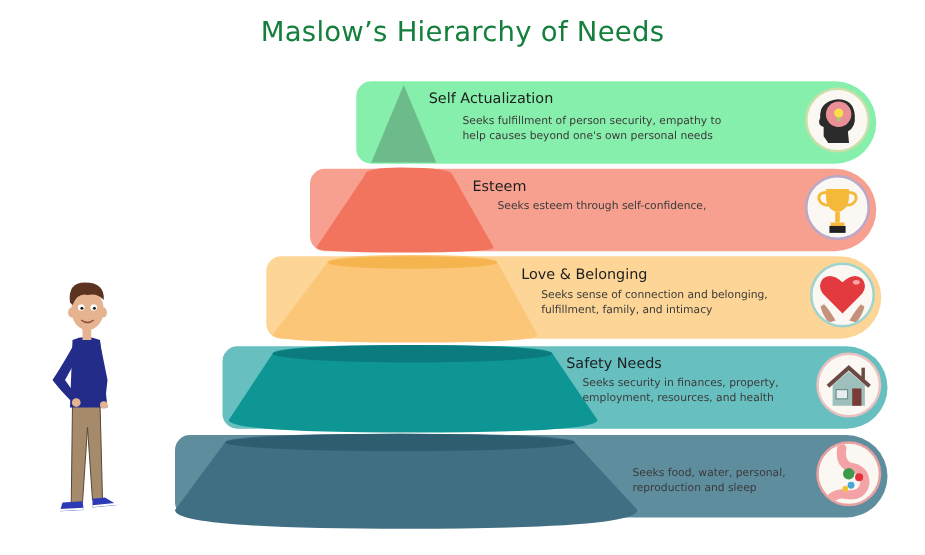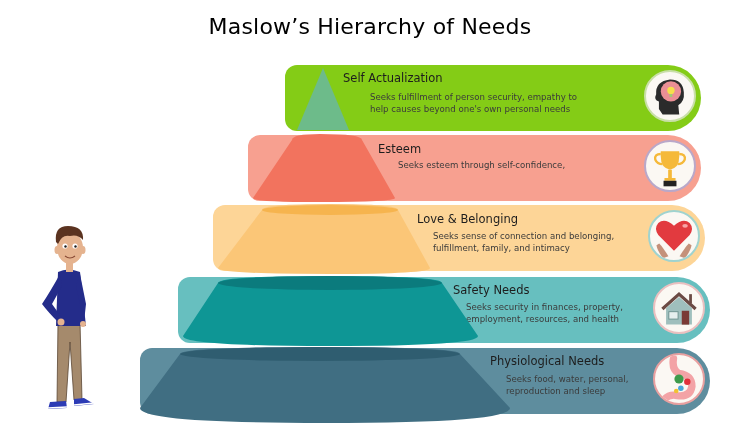--- a/index.html
+++ b/index.html
@@ -1,31 +1,31 @@
 <!DOCTYPE html>
 <html><head>
 <meta charset="utf-8">
 <style>
   html,body{margin:0;padding:0;background:#ffffff;}
   body{width:740px;height:444px;position:relative;overflow:hidden;font-family:"DejaVu Sans","Liberation Sans",sans-serif;}
-  .title{position:absolute;left:0;top:14px;width:740px;text-align:center;font-size:22px;color:#000000;letter-spacing:0.2px;font-family:"DejaVu Sans",sans-serif;}
+  .title{position:absolute;left:0;top:14px;width:740px;text-align:center;font-size:22px;color:#15803d;letter-spacing:0.2px;font-family:"DejaVu Sans",sans-serif;}
   .band{position:absolute;height:66px;border-radius:12px 33px 33px 12px;}
   .band .label{position:absolute;font-size:11.5px;color:#1d1d1d;white-space:nowrap;}
   .band .desc{position:absolute;font-size:8.6px;line-height:11.5px;color:#3b3b3b;white-space:nowrap;}
   .icon-circle{position:absolute;width:52px;height:52px;border-radius:50%;background:#fbf8f3;top:5px;right:5px;border:2px solid rgba(255,255,255,0.6);box-sizing:border-box;overflow:hidden;}
   .icon-circle svg{width:100%;height:100%;display:block;}
   svg.pyr{position:absolute;left:0;top:0;}
   .person{position:absolute;left:28px;top:212px;width:80px;height:208px;}
 </style>
 </head>
 <body>
 
 <div class="title">Maslow’s Hierarchy of Needs</div>
 
-<div class="band" style="left:285px;top:65px;width:416px;background:#84cc16;">
+<div class="band" style="left:285px;top:65px;width:416px;background:#86efac;">
   <span class="label" style="left:58px;top:6px;">Self Actualization</span>
   <span class="desc" style="left:85px;top:27px;">Seeks fulfillment of person security, empathy to</span>
   <span class="desc" style="left:85px;top:38.5px;">help causes beyond one's own personal needs</span>
   <div class="icon-circle" style="border-color:#c9dfa8;">
     <svg viewBox="0 0 52 52">
       <path d="M14 40 L14 32 Q8 30 11 24 Q10 10 26 8 Q40 8 41 22 Q42 32 35 36 L36 46 L18 46 Z" fill="#2b2b2b"></path>
       <circle cx="27" cy="21" r="11" fill="#ea8f95"></circle>
       <circle cx="27" cy="20" r="4" fill="#f6df4b"></circle>
       <rect x="25.5" y="24" width="3" height="3" fill="#9ccf6e"></rect>
     </svg>
@@ -70,21 +70,20 @@
       <rect x="37" y="11" width="3" height="10" fill="#6b4a44"></rect>
       <path d="M8 27 L26 11 L44 27" stroke="#6b4a44" stroke-width="3.5" fill="none"></path>
       <path d="M12 26 L26 14 L40 26 V44 H12 Z" fill="#9fbfbd"></path>
       <rect x="15" y="30" width="10" height="8" fill="#e6efee" stroke="#6b8f8c" stroke-width="1"></rect>
       <rect x="29" y="29" width="8" height="15" fill="#7a3a35"></rect>
     </svg>
   </div>
 </div>
 
 <div class="band" style="left:140px;top:348px;width:570px;background:#5E8D9E;">
-  <span class="label" style="left:350px;top:6px;">Physiological Needs</span>
   <span class="desc" style="left:366px;top:26px;">Seeks food, water, personal,</span>
   <span class="desc" style="left:366px;top:37.5px;">reproduction and sleep</span>
   <div class="icon-circle" style="border-color:#e8a0a0;">
     <svg viewBox="0 0 52 52">
       <path d="M20 4 Q18 16 26 20 Q40 22 40 34 Q38 46 24 44 Q16 42 10 48" stroke="#f3a3a6" stroke-width="8" fill="none" stroke-linecap="round"></path>
       <circle cx="26" cy="26" r="5" fill="#3e9a4b"></circle>
       <circle cx="35" cy="29" r="3.5" fill="#e2303b"></circle>
       <circle cx="28" cy="36" r="3" fill="#4aa8d8"></circle>
       <circle cx="23" cy="39" r="2.5" fill="#f1c232"></circle>
     </svg>

